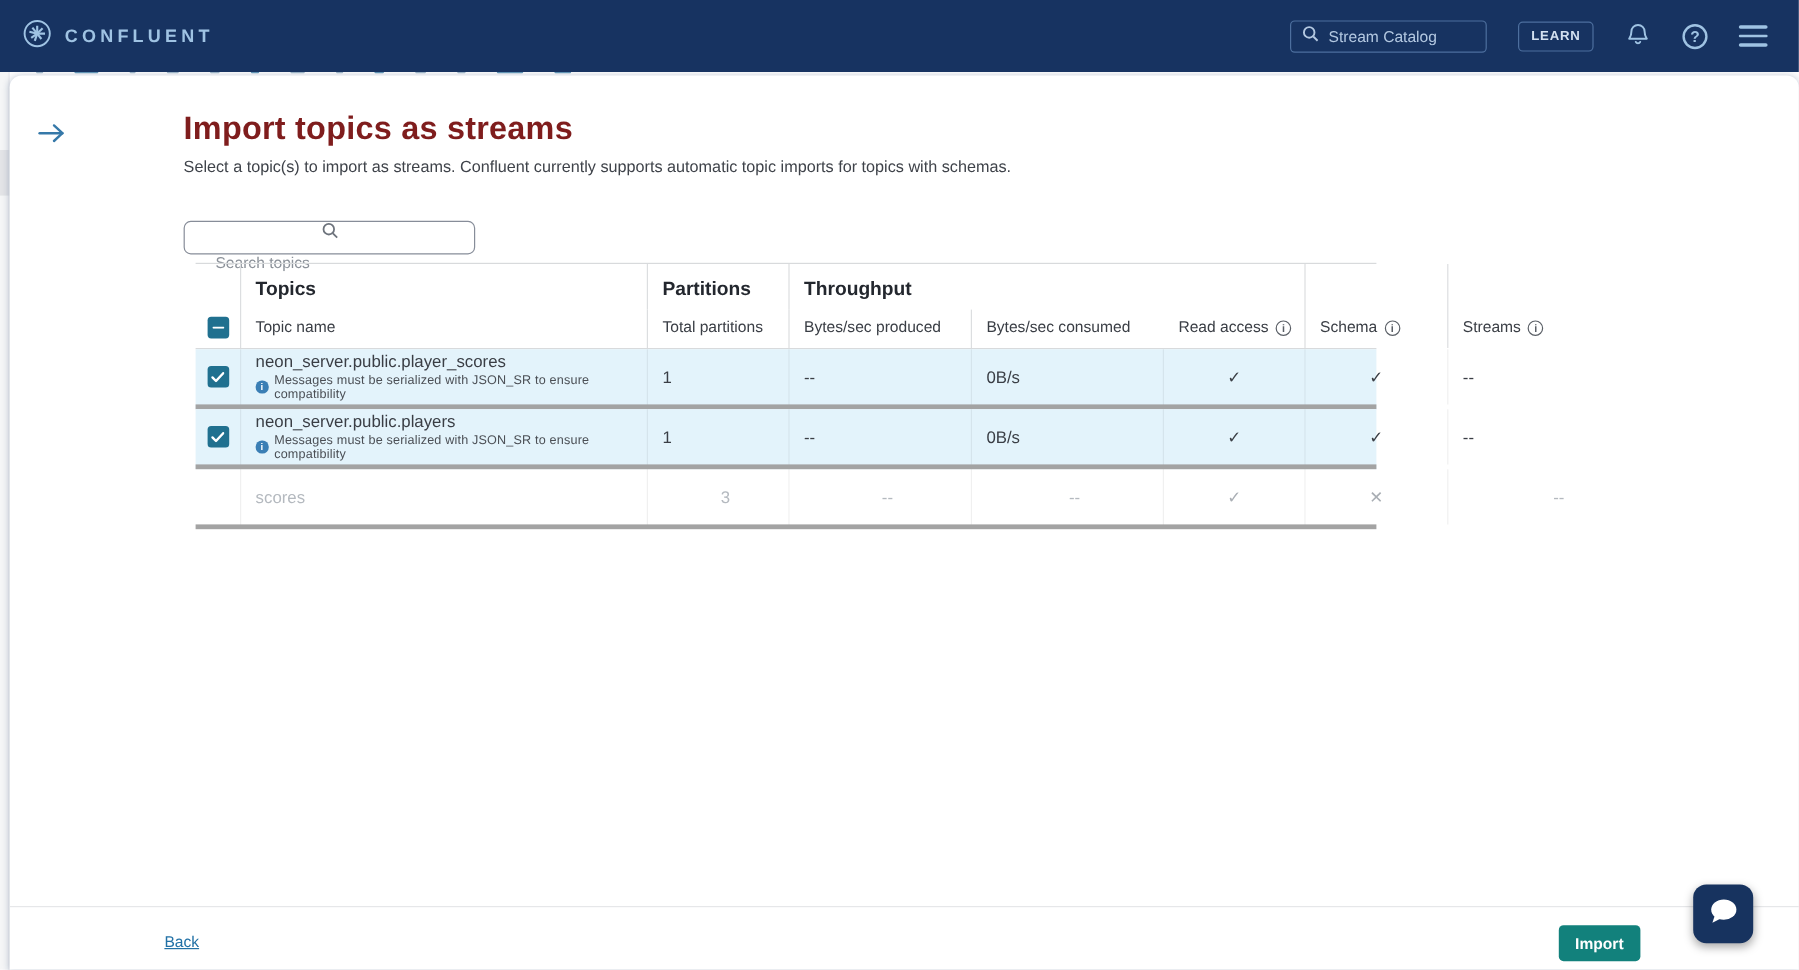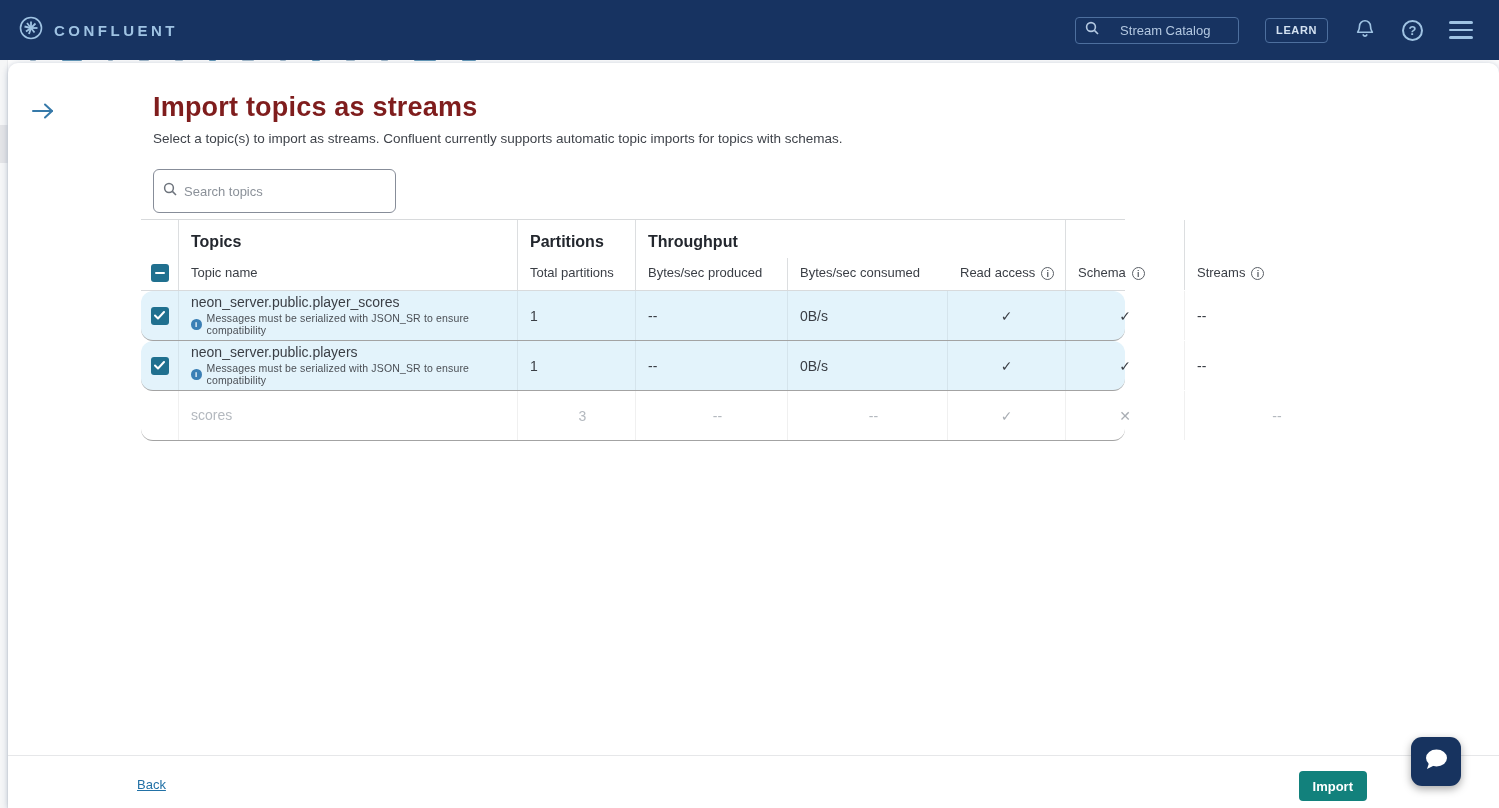--- a/index.html
+++ b/index.html
@@ -5,21 +5,21 @@
   * { margin:0; padding:0; box-sizing:border-box; }
   html,body { width:1499px; height:808px; overflow:hidden; background:#fff;
     font-family:"Liberation Sans", sans-serif; }
 
   
   .appbar { position:absolute; left:0; top:0; width:1499px; height:60px;
     background:#173361; display:flex; align-items:center; z-index:40; }
   .brand { display:flex; align-items:center; gap:10px; margin-left:18px; }
   .brand-name { color:#9fc3e3; font-size:15px; letter-spacing:3.5px; font-weight:600; }
   .appbar-right { margin-left:auto; display:flex; align-items:center; gap:26px; margin-right:26px; }
-  .topsearch { display:flex; align-items:center; gap:21px; width:164px; height:27px;
+  .topsearch { display:flex; align-items:center; gap:8px; width:164px; height:27px;
     border:1px solid #4d6f9e; border-radius:4px; padding:0 9px; background:transparent; }
   .topsearch input { background:transparent; border:none; outline:none; width:120px;
     color:#c6d7ea; font-size:13px; font-family:"Liberation Sans",sans-serif; }
   .topsearch input::placeholder { color:#b3c8e1; opacity:1; }
   .learn-btn { height:25px; padding:0 10px; border:1px solid #4d6f9e; border-radius:4px;
     background:transparent; color:#d3e1f1; font-size:11px; font-weight:700; letter-spacing:0.6px;
     display:flex; align-items:center; cursor:pointer; font-family:"Liberation Sans",sans-serif; }
   .icon-btn { background:none; border:none; cursor:pointer; display:flex; align-items:center; justify-content:center; }
   .help-circle { width:21px; height:21px; border:2px solid #9fc3e3; border-radius:50%;
     color:#9fc3e3; font-size:13px; font-weight:700; display:flex; align-items:center; justify-content:center; }
@@ -38,45 +38,45 @@
 
   
   .panel { position:absolute; left:8px; top:63px; width:1491px; height:745px; background:#fff;
     border-radius:10px 10px 0 0; box-shadow:0 1px 6px rgba(23,51,97,0.28); z-index:30; }
   .collapse-arrow { position:absolute; left:22px; top:36px; width:26px; height:26px;
     background:none; border:none; cursor:pointer; color:#3679a9; }
   .panel-title { position:absolute; left:145px; top:29px; font-size:27px; font-weight:800;
     color:#7f1d1d; letter-spacing:0.2px; }
   .panel-subtitle { position:absolute; left:145px; top:68px; font-size:13.5px; color:#3f434a; }
 
-  .topic-search { position:absolute; left:145px; top:106px; width:243px; height:44px;
+  .topic-search { position:absolute; left:145px; top:121px; width:243px; height:28px;
     border:1px solid #878d99; border-radius:6px; display:flex; align-items:center; gap:7px;
-    padding:0 9px; background:#fff; }
+    padding:0 9px; background:#fff;flex-direction:column; }
   .topic-search input { border:none; outline:none; width:190px; font-size:13px; color:#3f434a;
     font-family:"Liberation Sans",sans-serif; background:transparent; }
   .topic-search input::placeholder { color:#8b9199; opacity:1; }
 
   
-  .table { position:absolute; left:133px; top:156px; width:984px; border-top:1px solid #d8dadc; }
+  .table { position:absolute; left:155px; top:156px; width:984px; border-top:1px solid #d8dadc; }
   .grid { display:grid; grid-template-columns:38px 339px 118px 152px 160px 118px 119px 172px; }
   .thead { height:71px; border-bottom:1px solid #d8dadc; }
   .thead .cell { border-right:1px solid #dcdee0; }
   .thead .cell:last-child, .thead .no-rb { border-right:none; }
   .th-group { font-size:16px; font-weight:700; color:#23272e; padding:13px 0 0 12px; }
   .th-sub { font-size:13px; color:#3a3e45; padding:0 0 10px 12px; display:flex; align-items:flex-end; }
   .th-span2 { grid-row:1 / 3; display:flex; align-items:flex-end; padding:0 0 10px 12px;
     font-size:13px; color:#3a3e45; border-right:1px solid #dcdee0; }
   .th-span2.last { border-right:none; }
   .checkbox-cell { grid-row:1 / 3; display:flex; align-items:flex-end; justify-content:center;
     padding-bottom:8px; border-right:1px solid #dcdee0; }
   .info-i { display:inline-flex; width:13px; height:13px; border:1px solid #5a5f66; border-radius:50%;
     color:#5a5f66; font-size:9px; font-style:normal; align-items:center; justify-content:center;
     margin-left:6px; font-weight:700; }
 
-  .row { height:50px; align-items:center; border-bottom:1px solid #a3a3a3;border-radius:12px; }
+  .row { height:50px; align-items:center; border-bottom:4px solid #a3a3a3; }
   .row .cell { height:100%; display:flex; align-items:center; padding-left:12px;
     font-size:14px; color:#3a3e45; border-right:1px solid rgba(0,0,0,0.06); }
   .row .cell:last-child { border-right:none; }
   .row.selected { background:#e3f3fb; }
   .row .cb { justify-content:center; padding-left:0; }
   .topic-cell { flex-direction:column; align-items:flex-start !important; justify-content:center; gap:2px; }
   .topic-name { font-size:14px; color:#3a3e45; line-height:15px; }
   .topic-note { display:flex; align-items:center; gap:5px; font-size:10.5px; color:#4b4f55; letter-spacing:0.15px; }
   .note-i { width:11px; height:11px; border-radius:50%; background:#3b7fb5; color:#fff; font-size:8px;
     font-weight:700; display:inline-flex; align-items:center; justify-content:center; font-style:normal; }

